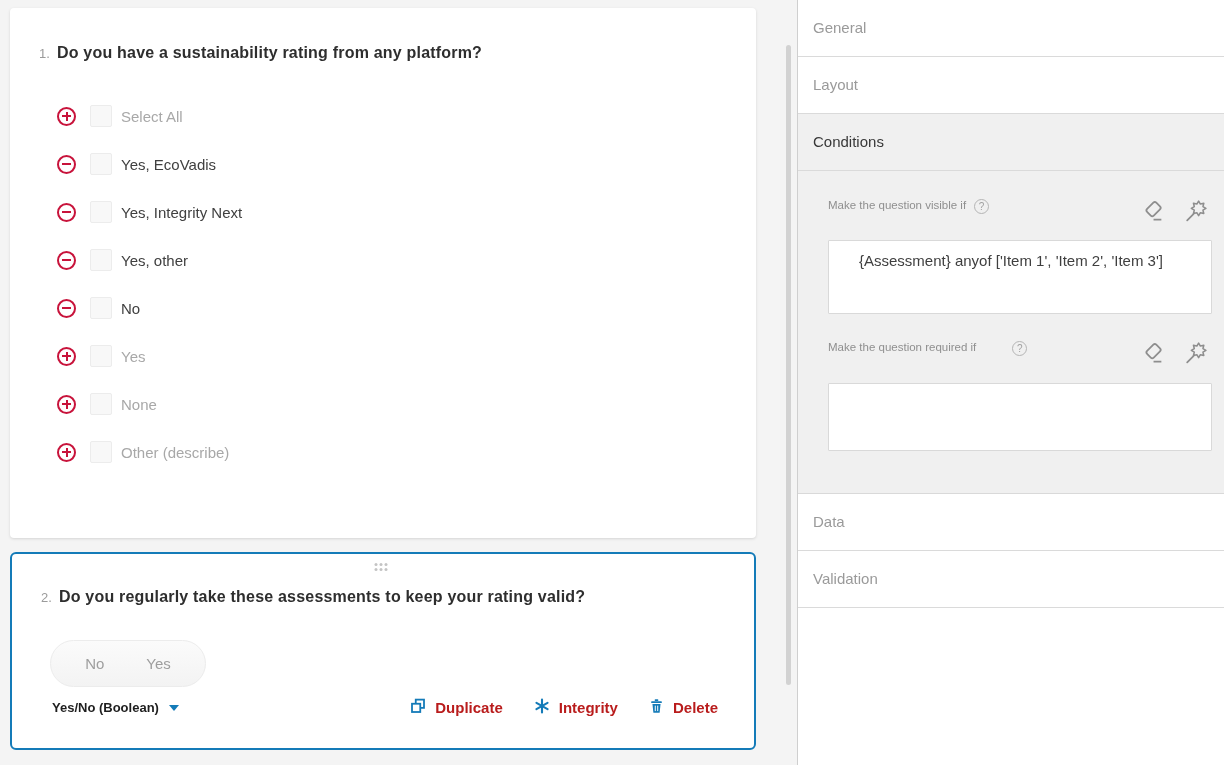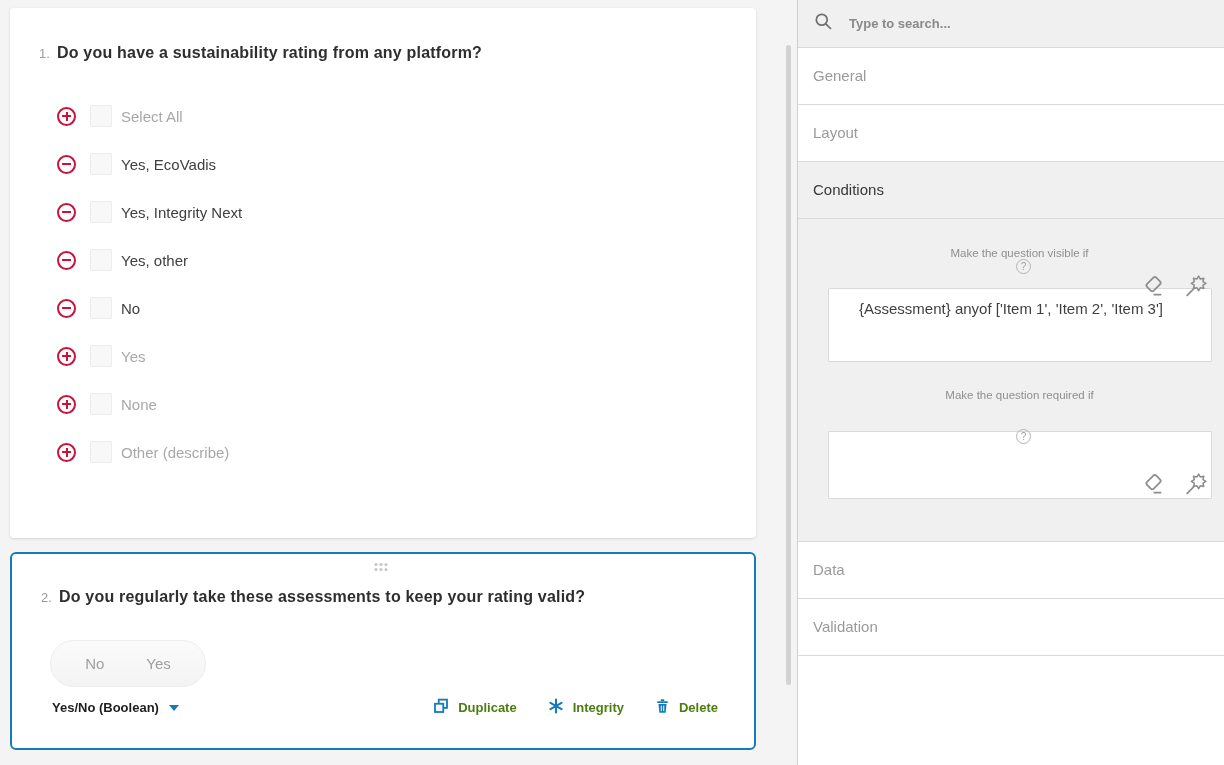--- a/index.html
+++ b/index.html
@@ -69,21 +69,21 @@
     width:0; height:0; margin-left:10px;
     border-left:5px solid transparent; border-right:5px solid transparent;
     border-top:6px solid #147bb8;
   }
   .actions { display:flex; align-items:center; gap:30px; }
   .action-btn {
     display:flex; align-items:center; gap:8px; background:none; border:none;
     cursor:pointer; font-family:inherit;
   }
   .action-btn svg { flex:none; }
-  .action-btn .alabel { font-size:13px; font-weight:bold; color:#4d7c0f; }
+  .action-btn .alabel { font-size:15px; font-weight:bold; color:#b91c1c; }
 
   
   .panel {
     position:absolute; left:797px; top:0; width:427px; height:765px;
     background:#fff; border-left:1px solid #cfcfcf;
   }
   .search-row {
     height:48px; background:#f0f0f0; border-bottom:1px solid #d9d9d9;
     display:flex; align-items:center; padding-left:15px;
   }
@@ -96,21 +96,21 @@
   .sec {
     height:57px; line-height:56px; padding-left:15px; font-size:15px;
     color:#9a9a9a; background:#fff; border-bottom:1px solid #dadada; cursor:pointer;
   }
   .sec.active { background:#f0f0f0; color:#383838; }
 
   .cond-body {
     background:#f0f0f0; border-bottom:1px solid #d9d9d9;
     padding:28px 13px 42px 30px;
   }
-  .cond-label-row { display:flex; align-items:center; height:16px;flex-direction:column; }
+  .cond-label-row { display:flex; align-items:flex-start; height:16px; }
   .cond-label-row.second { margin-top:27px;gap:28px; }
   .cond-label { font-size:11.5px; color:#8f8f8f; }
   .help-icon {
     width:15px; height:15px; border:1px solid #b5b5b5; border-radius:50%;
     margin-left:8px; font-size:10px; color:#a0a0a0; display:flex;
     align-items:center; justify-content:center; cursor:pointer; flex:none;
   }
   .cond-icons { margin-left:auto; display:flex; align-items:center; gap:17px; padding-right:3px; }
   .icon-btn { background:none; border:none; cursor:pointer; width:26px; height:26px; padding:0; }
   .cond-textarea {
@@ -259,29 +259,20 @@
         </span>
         <span class="alabel">Delete</span>
       </button>
     </div>
   </div>
 </div>
 
 <div class="scrollbar"></div>
 
 <div class="panel">
-  <div class="search-row">
-    <span>
-      <svg width="21" height="21" viewBox="0 0 24 24">
-        <circle cx="10" cy="10" r="6.2" fill="none" stroke="#6e6e6e" stroke-width="2"></circle>
-        <line x1="14.6" y1="14.6" x2="20" y2="20" stroke="#6e6e6e" stroke-width="2" stroke-linecap="round"></line>
-      </svg>
-    </span>
-    <input class="search-input" type="text" placeholder="Type to search..." style="">
-  </div>
 
   <div class="sec">General</div>
   <div class="sec">Layout</div>
   <div class="sec active">Conditions</div>
 
   <div class="cond-body">
     <div class="cond-label-row">
       <span class="cond-label">Make the question visible if</span>
       <span class="help-icon">?</span>
       <span class="cond-icons">

